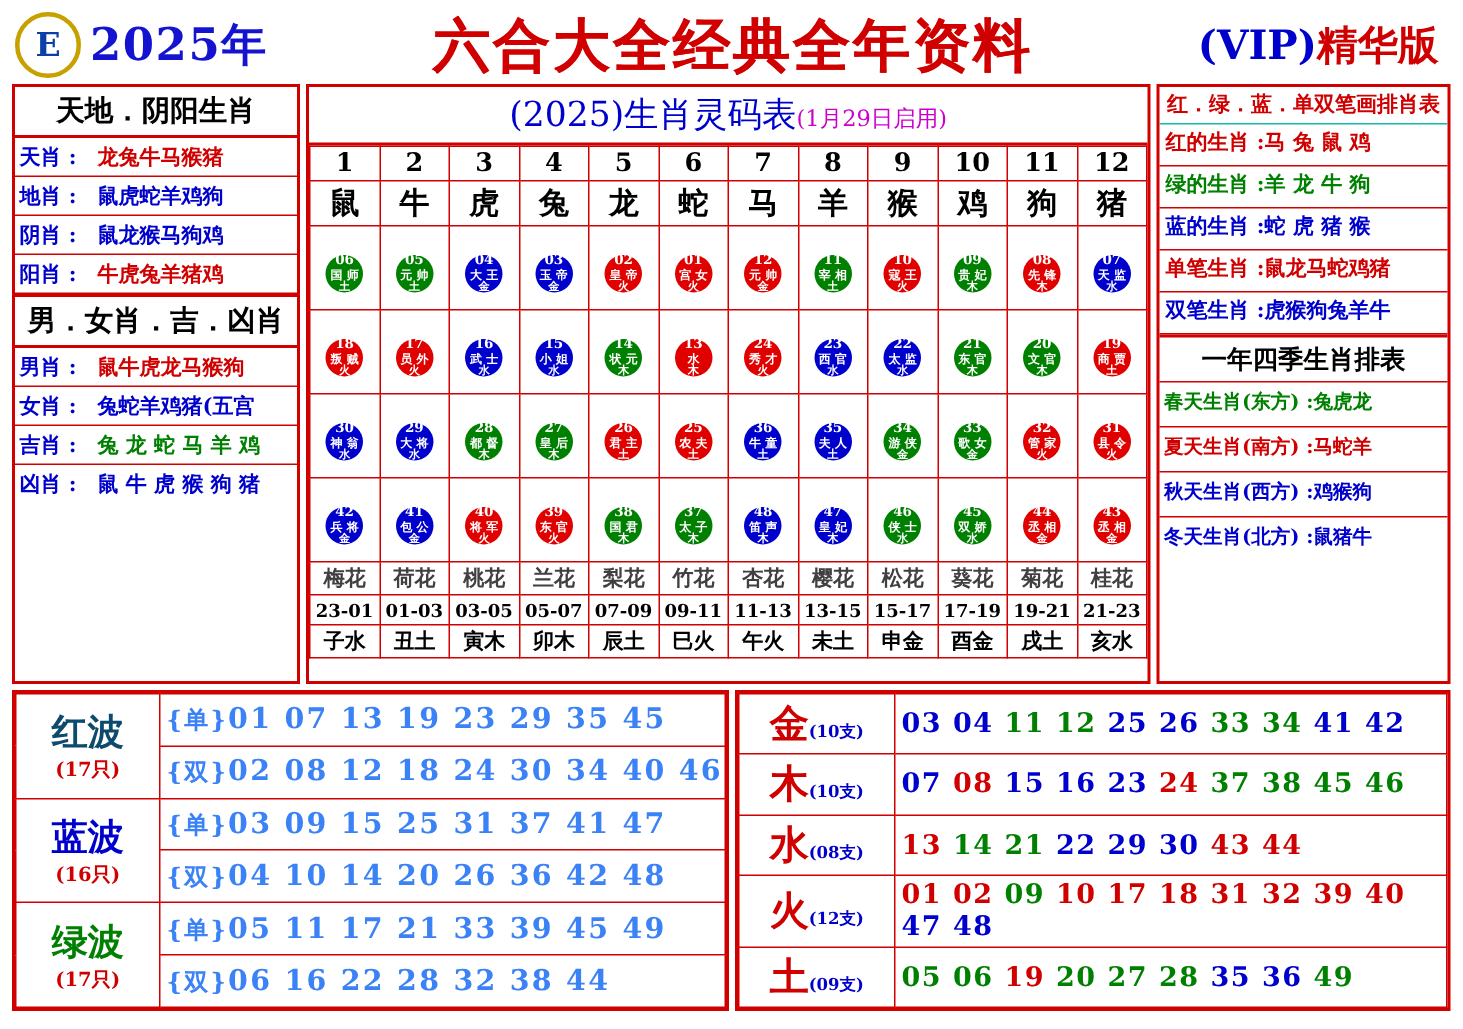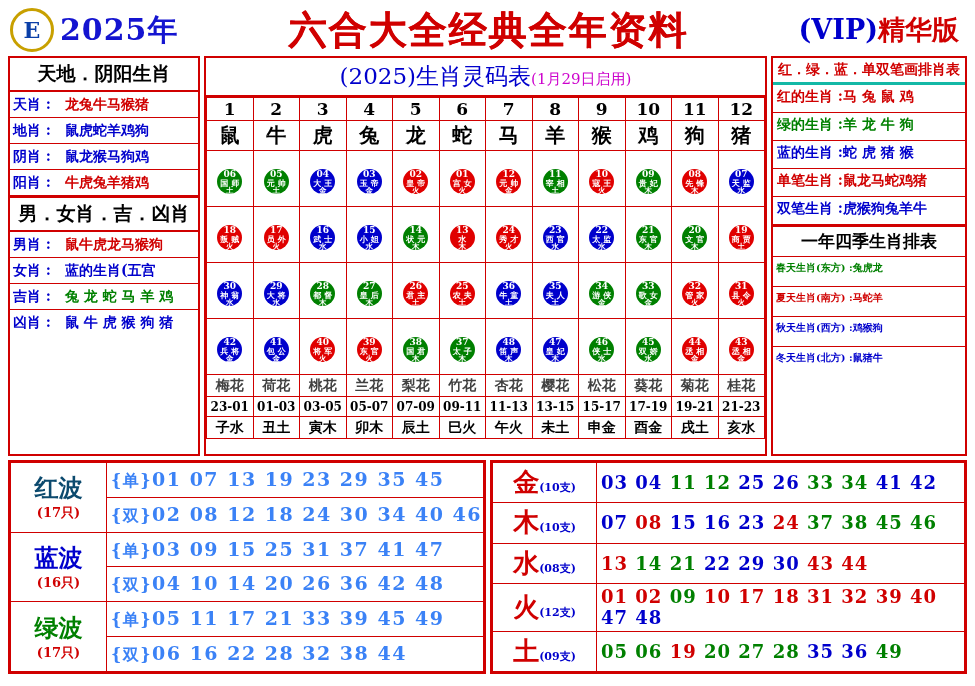--- a/index.html
+++ b/index.html
@@ -86,33 +86,33 @@
   .ball .n { font-size:9px; font-weight:bold; }
   .ball .c { font-size:8px; font-weight:bold; }
   .ball .e { font-size:7.5px; font-weight:bold; }
   .bg-red { background:#e00000; }
   .bg-blue { background:#0000cc; }
   .bg-green { background:#008000; }
 
   
   .r-line {
     text-align:center; font-size:14px; font-weight:bold; padding:3px 2px;
-    font-family:"DejaVu Serif","Liberation Serif",serif; border-bottom:3px solid #14b8a6;
+    font-family:"DejaVu Serif","Liberation Serif",serif; border-bottom:1px solid #14b8a6;
   }
   .r-row {
     font-size:14px; font-weight:bold; padding:3px 4px; height:28px;
     font-family:"DejaVu Serif","Liberation Serif",serif; border-bottom:1px solid #d00000;
     white-space:nowrap; overflow:hidden;
   }
   .r-head {
     text-align:center; font-size:17px; font-weight:bold; color:#000; padding:3px 0;
     font-family:Liberation Mono, monospace;
     border-top:2px solid #d00000; border-bottom:1px solid #d00000;
   }
-  .r-season { font-size:10px; font-weight:bold; padding:4px 3px; height:30px;
+  .r-season { font-size:13px; font-weight:bold; padding:4px 3px; height:30px;
     font-family:"DejaVu Serif","Liberation Serif",serif; border-bottom:1px solid #d00000; }
   .r-season.nb { border-bottom:none; }
 
   
   .bottom { display:flex; gap:4px; padding:4px; height:222px; }
   .bl { width:478px; border:2px solid #d00000; }
   .br { flex:1; border:2px solid #d00000; }
 
   table.wave { border-collapse:collapse; width:100%; height:100%; table-layout:fixed; }
   table.wave td { border:1px solid #d00000; font-family:"DejaVu Serif","Liberation Serif",serif; }
@@ -174,21 +174,21 @@
       </div>
 
       <div class="l-title l-sep">男．女肖．吉．凶肖</div>
 
       <div class="l-row">
         <span class="lbl v-red">男肖 :</span>
         <span class="val v-red">鼠牛虎龙马猴狗</span>
       </div>
       <div class="l-row">
         <span class="lbl v-blue">女肖 :</span>
-        <span class="val v-blue">蓝的生肖(五宫</span>
+        <span class="val v-blue">兔蛇羊鸡猪(五宫</span>
       </div>
       <div class="l-row">
         <span class="lbl v-green">吉肖 :</span>
         <span class="val v-green">兔 龙 蛇 马 羊 鸡</span>
       </div>
       <div class="l-row nb">
         <span class="lbl v-blue">凶肖 :</span>
         <span class="val v-blue">鼠 牛 虎 猴 狗 猪</span>
       </div>
     </div>

